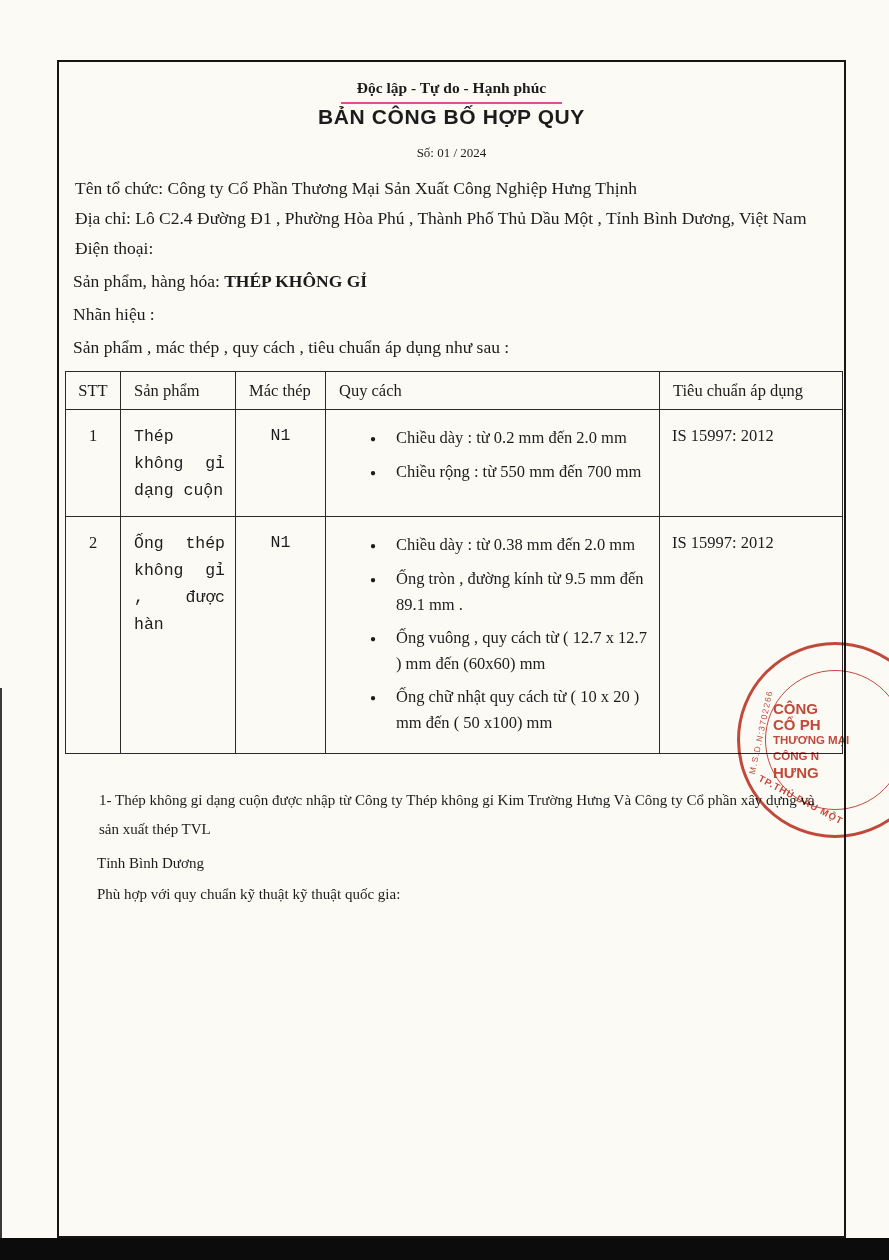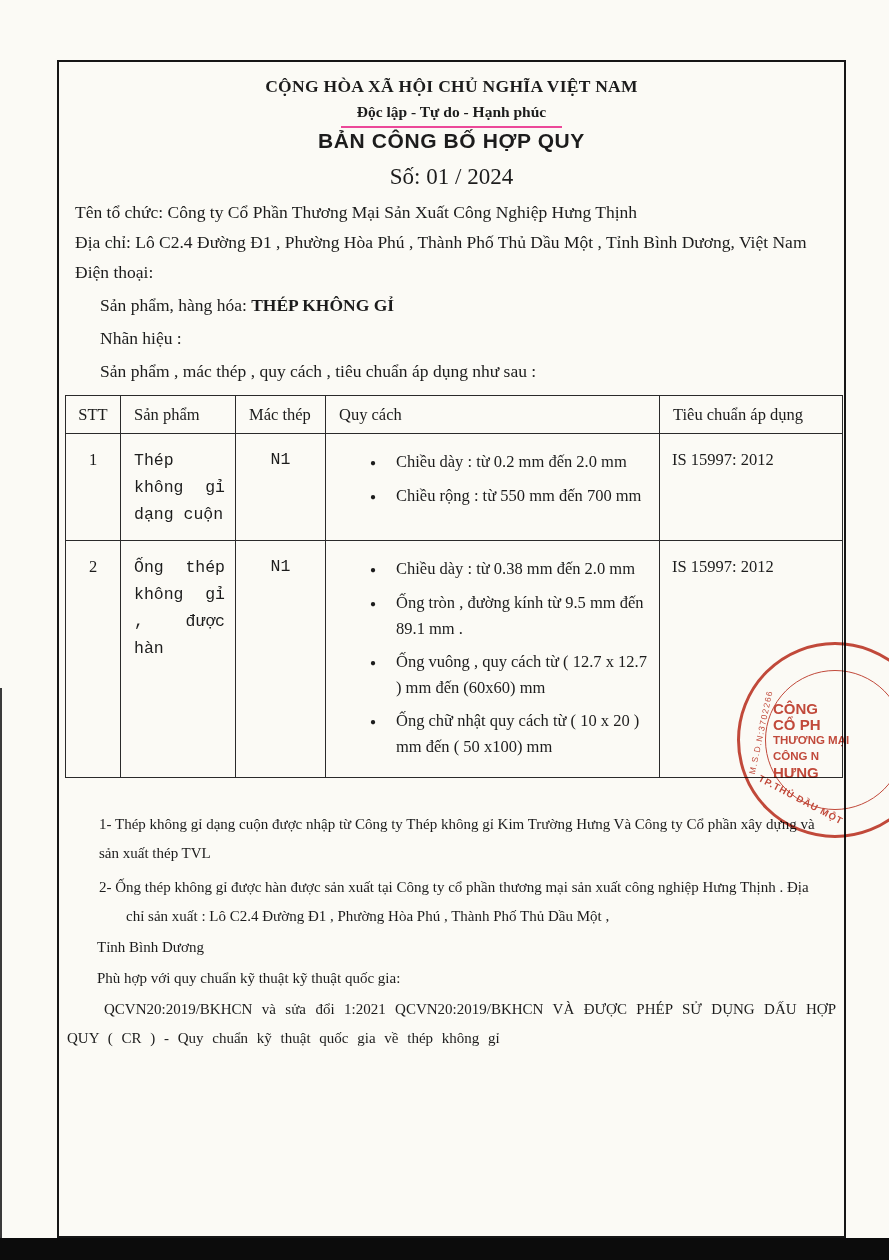--- a/index.html
+++ b/index.html
@@ -32,25 +32,25 @@
     font-size:15.5px; font-weight:bold;
     border-bottom:2px solid #ec4899;
     padding:1px 16px 3px 16px;
     line-height:22px;
   }
   .doc-title {
     font-family:"Liberation Sans", sans-serif;
     font-size:21px; font-weight:bold; letter-spacing:.6px;
     line-height:26px;
   }
-  .doc-number { font-size:23px; margin-top:11px; line-height:24px; }
+  .doc-number { font-size:13px; margin-top:11px; line-height:24px; }
 
   .body-text { margin-top:8px; }
   p.line { font-size:17.5px; line-height:30px; margin-left:10px; margin-right:8px; }
-  p.line.indent2 { margin-left:35px; margin-top:3px; }
+  p.line.indent2 { margin-left:8px; margin-top:3px; }
   .bold { font-weight:bold; }
 
   
   table.spec {
     border-collapse:collapse; table-layout:fixed;
     width:100%; margin-top:9px;
     font-size:16.5px;
   }
   .spec col.c-stt { width:55px; }
   .spec col.c-sp  { width:115px; }
@@ -119,21 +119,20 @@
   
   .scan-bottom { position:absolute; left:0; bottom:0; width:100%; height:22px; background:#0c0c0c; }
   .scan-left { position:absolute; left:0; top:688px; bottom:0; width:2px; background:#3a3a3a; }
 </style>
 </head>
 <body>
 
 <div class="frame">
   <div class="content">
 
-    <div class="center national-title">CỘNG HÒA XÃ HỘI CHỦ NGHĨA VIỆT NAM</div>
     <div class="motto-wrap">
       <span class="motto">Độc lập - Tự do - Hạnh phúc</span>
     </div>
 
     <div class="center doc-title">BẢN CÔNG BỐ HỢP QUY</div>
     <div class="center doc-number">Số: 01 / 2024</div>
 
     <div class="body-text">
       <p class="line">Tên tổ chức: Công ty Cổ Phần Thương Mại Sản Xuất Công Nghiệp Hưng Thịnh</p>
       <p class="line">Địa chỉ: Lô C2.4 Đường Đ1 , Phường Hòa Phú , Thành Phố Thủ Dầu Một , Tỉnh Bình Dương, Việt Nam</p>
@@ -199,24 +198,22 @@
                 <span>Ống chữ nhật quy cách từ ( 10 x 20 ) mm đến ( 50 x100) mm</span>
               </div>
           </td>
           <td class="tieuchuan">IS 15997: 2012</td>
         </tr>
       </tbody>
     </table>
 
     <div class="notes">
       <p class="note1">1- Thép không gỉ dạng cuộn được nhập từ Công ty Thép không gỉ Kim Trường Hưng Và Công ty Cổ phần xây dựng và sản xuất thép TVL</p>
-      <p class="note2">2- Ống thép không gỉ được hàn được sản xuất tại Công ty cổ phần thương mại sản xuất công nghiệp Hưng Thịnh . Địa chỉ sản xuất : Lô C2.4 Đường Đ1 , Phường Hòa Phú , Thành Phố Thủ Dầu Một ,</p>
       <p class="note-plain">Tỉnh Bình Dương</p>
       <p class="note-plain">Phù hợp với quy chuẩn kỹ thuật kỹ thuật quốc gia:</p>
-      <p class="note-just">QCVN20:2019/BKHCN và sửa đổi 1:2021 QCVN20:2019/BKHCN VÀ ĐƯỢC PHÉP SỬ DỤNG DẤU HỢP QUY ( CR ) -  Quy chuẩn kỹ thuật quốc gia về thép không gỉ</p>
     </div>
 
   </div>
 </div>
 
 <div class="stamp">
   <div class="stamp-outer">
     <div class="stamp-inner"></div>
     <div class="stamp-center">
       <div class="big">CÔNG</div>

